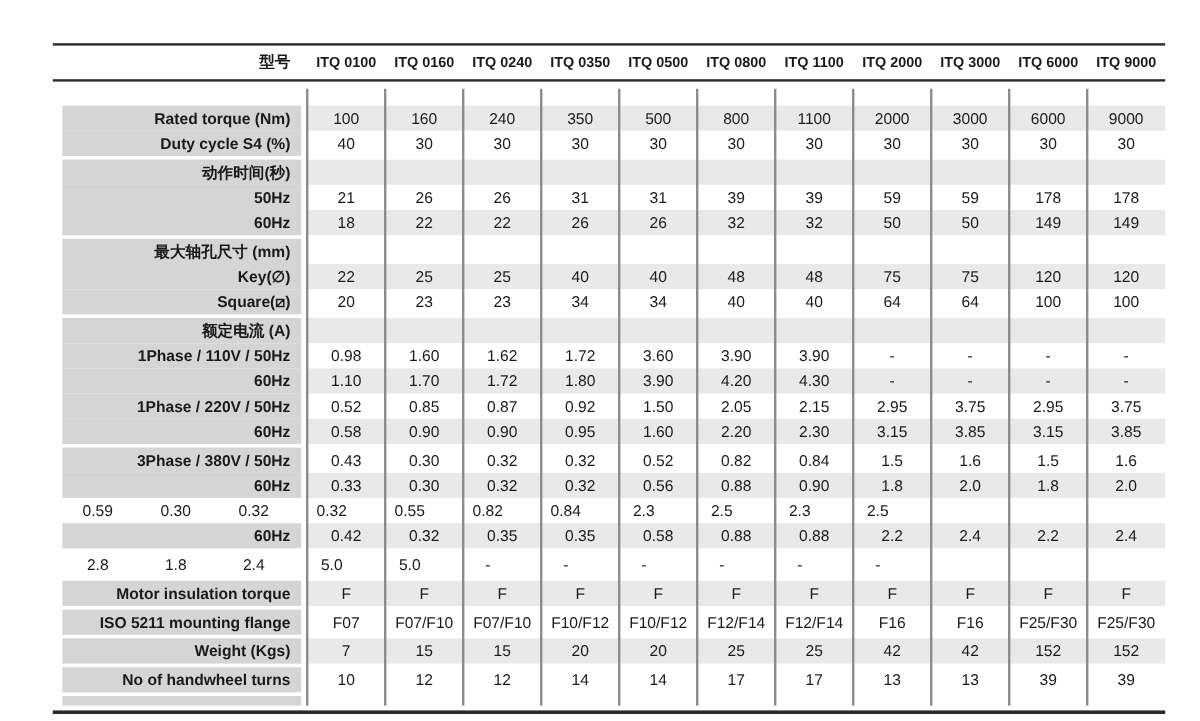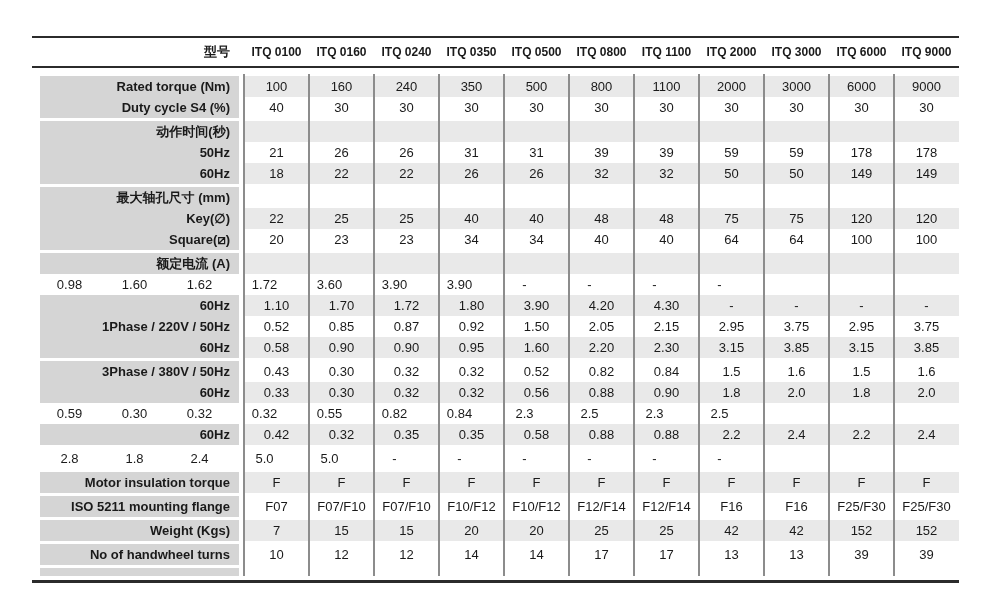--- a/index.html
+++ b/index.html
@@ -4,21 +4,21 @@
 <style>
   html,body { margin:0; padding:0; background:#ffffff; }
   .page {
     position:relative; width:1000px; height:601px; background:#ffffff;
     font-family:"Liberation Sans", sans-serif; color:#1a1a1a; overflow:hidden;
   }
   .title {
     position:absolute; left:38px; top:0px; margin:0;
     font-size:22px; font-weight:bold; letter-spacing:2px;
   }
-  .table-wrap { position:absolute; left:32px; top:36px; width:927px; }
+  .table-wrap { position:absolute; left:44px; top:36px; width:927px; }
   .rule { width:100%; }
   .rule-top  { height:2px; background:#2b2b2b; }
   .rule-mid  { height:2px; background:#2b2b2b; }
   .rule-bottom { height:3px; background:#2b2b2b; }
 
   .row { display:flex; height:21px; line-height:21px; font-size:13px; }
   .header-row { height:28px; line-height:28px; font-weight:bold; font-size:13px; }
 
   .cell-label {
     flex:0 0 199px; margin-left:8px; box-sizing:border-box;
@@ -26,21 +26,21 @@
     white-space:nowrap; overflow:hidden;
   }
   .body .cell-label { background:#d5d5d5; }
   .header-row .cell-label { background:transparent; }
 
   .data-region { flex:0 0 715px; margin-left:5px; display:flex; }
   .data-region.banded { background:#e9e9e9; }
   .data-cell { flex:0 0 65px; text-align:center; white-space:nowrap; overflow:hidden; }
   .header-row .data-cell { font-size:12px; }
 
-  .body { position:relative; padding-top:8px; }
+  .body { position:relative; padding-top:20px; }
   .group { margin-bottom:3px; }
   .vline {
     position:absolute; top:6px; bottom:0; width:2px; background:#8c8c8c;
   }
   .tail-strip { height:8px; width:199px; margin-left:8px; background:#d5d5d5; margin-bottom:4px; }
 </style>
 </head>
 <body>
 
 <div class="page">
@@ -213,20 +213,21 @@
               <div class="data-cell"></div>
               <div class="data-cell"></div>
               <div class="data-cell"></div>
               <div class="data-cell"></div>
               <div class="data-cell"></div>
               <div class="data-cell"></div>
               <div class="data-cell"></div>
             </div>
           </div>
           <div class="row">
+            <div class="cell-label">1Phase / 110V / 50Hz</div>
             <div class="data-region">
               <div class="data-cell">0.98</div>
               <div class="data-cell">1.60</div>
               <div class="data-cell">1.62</div>
               <div class="data-cell">1.72</div>
               <div class="data-cell">3.60</div>
               <div class="data-cell">3.90</div>
               <div class="data-cell">3.90</div>
               <div class="data-cell">-</div>
               <div class="data-cell">-</div>

